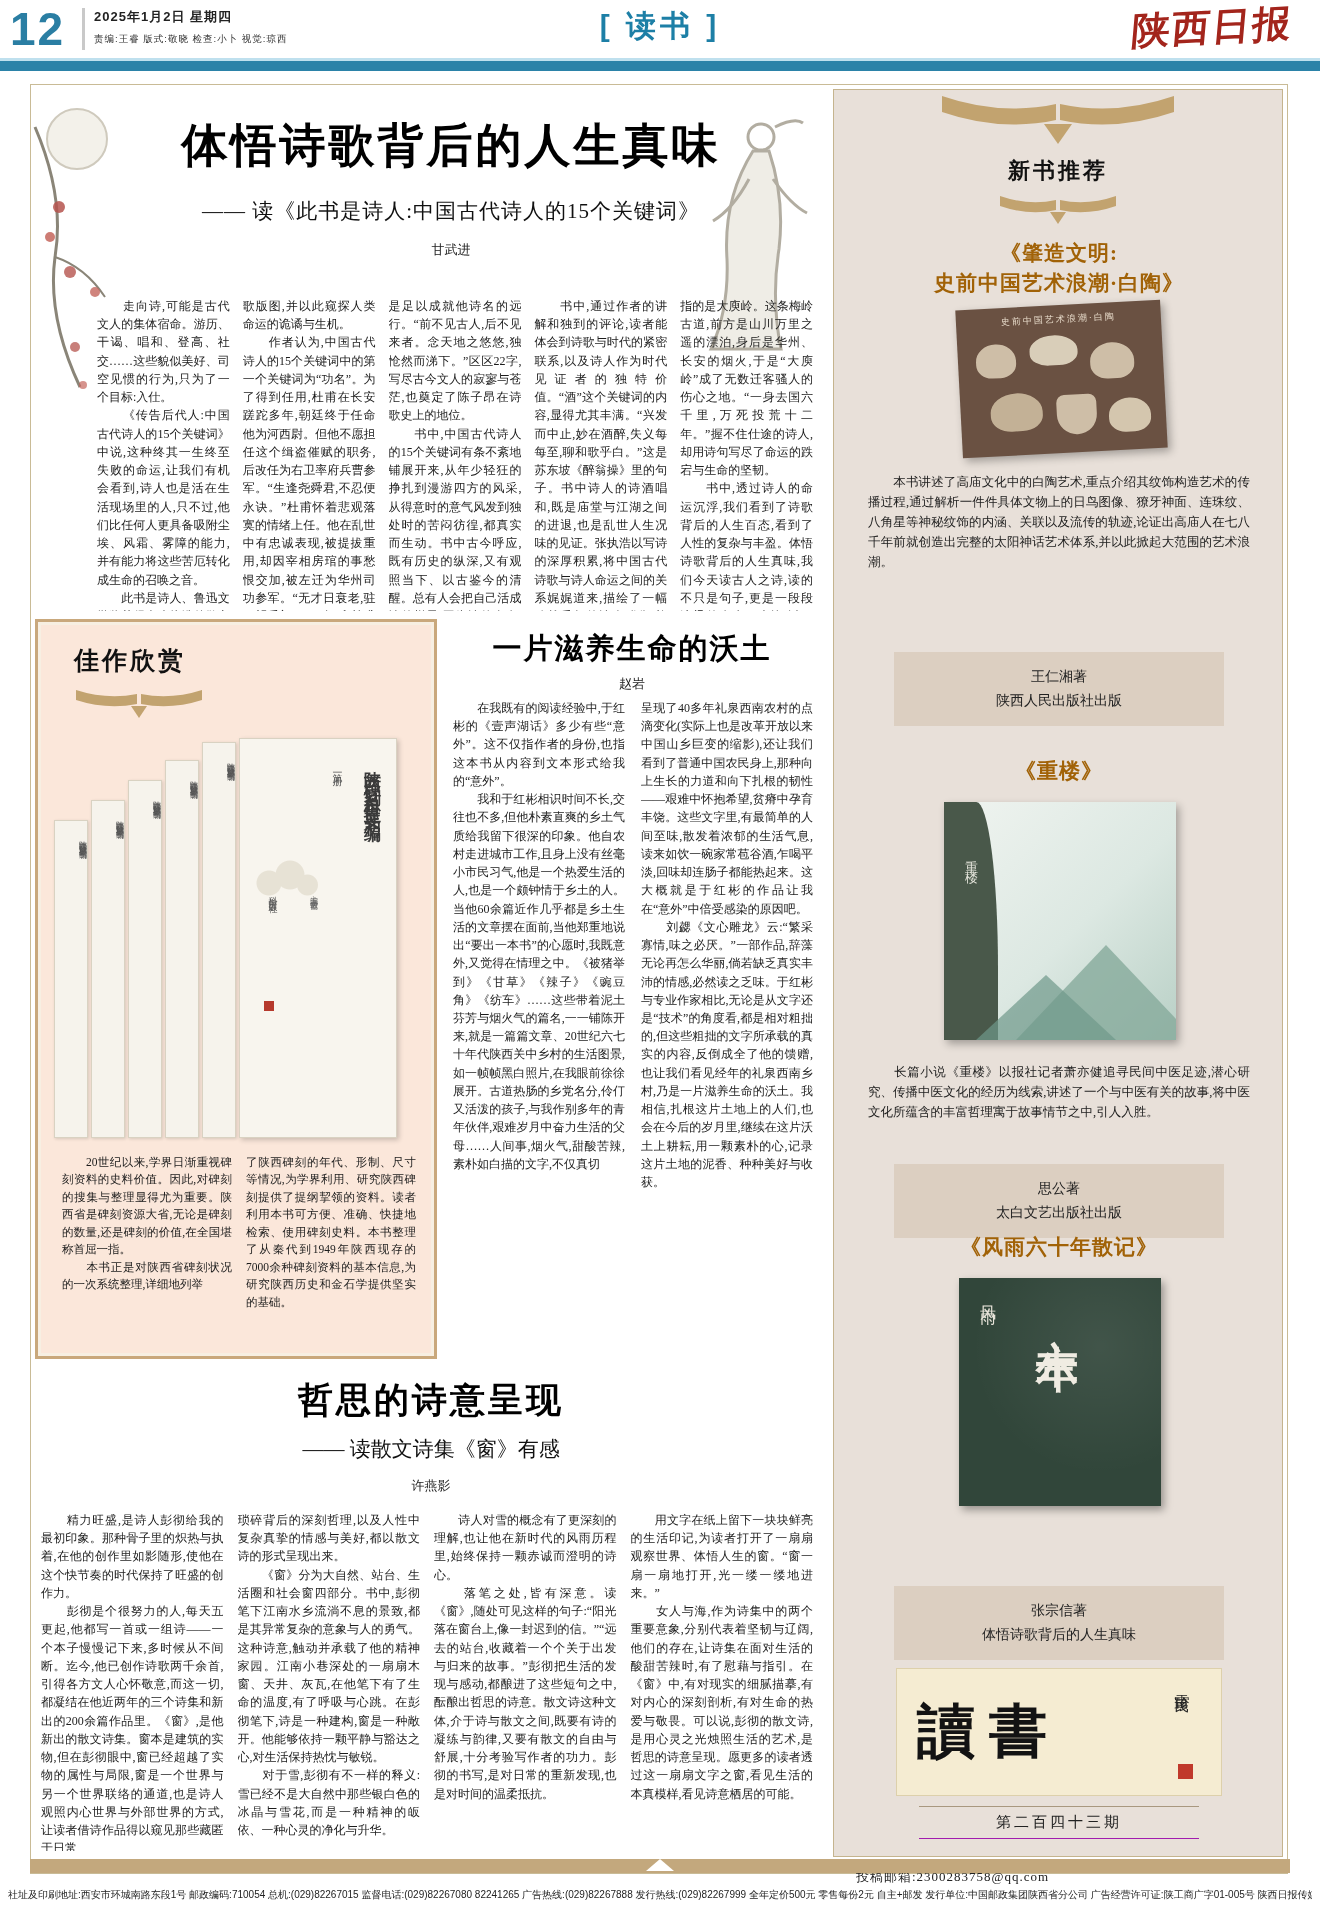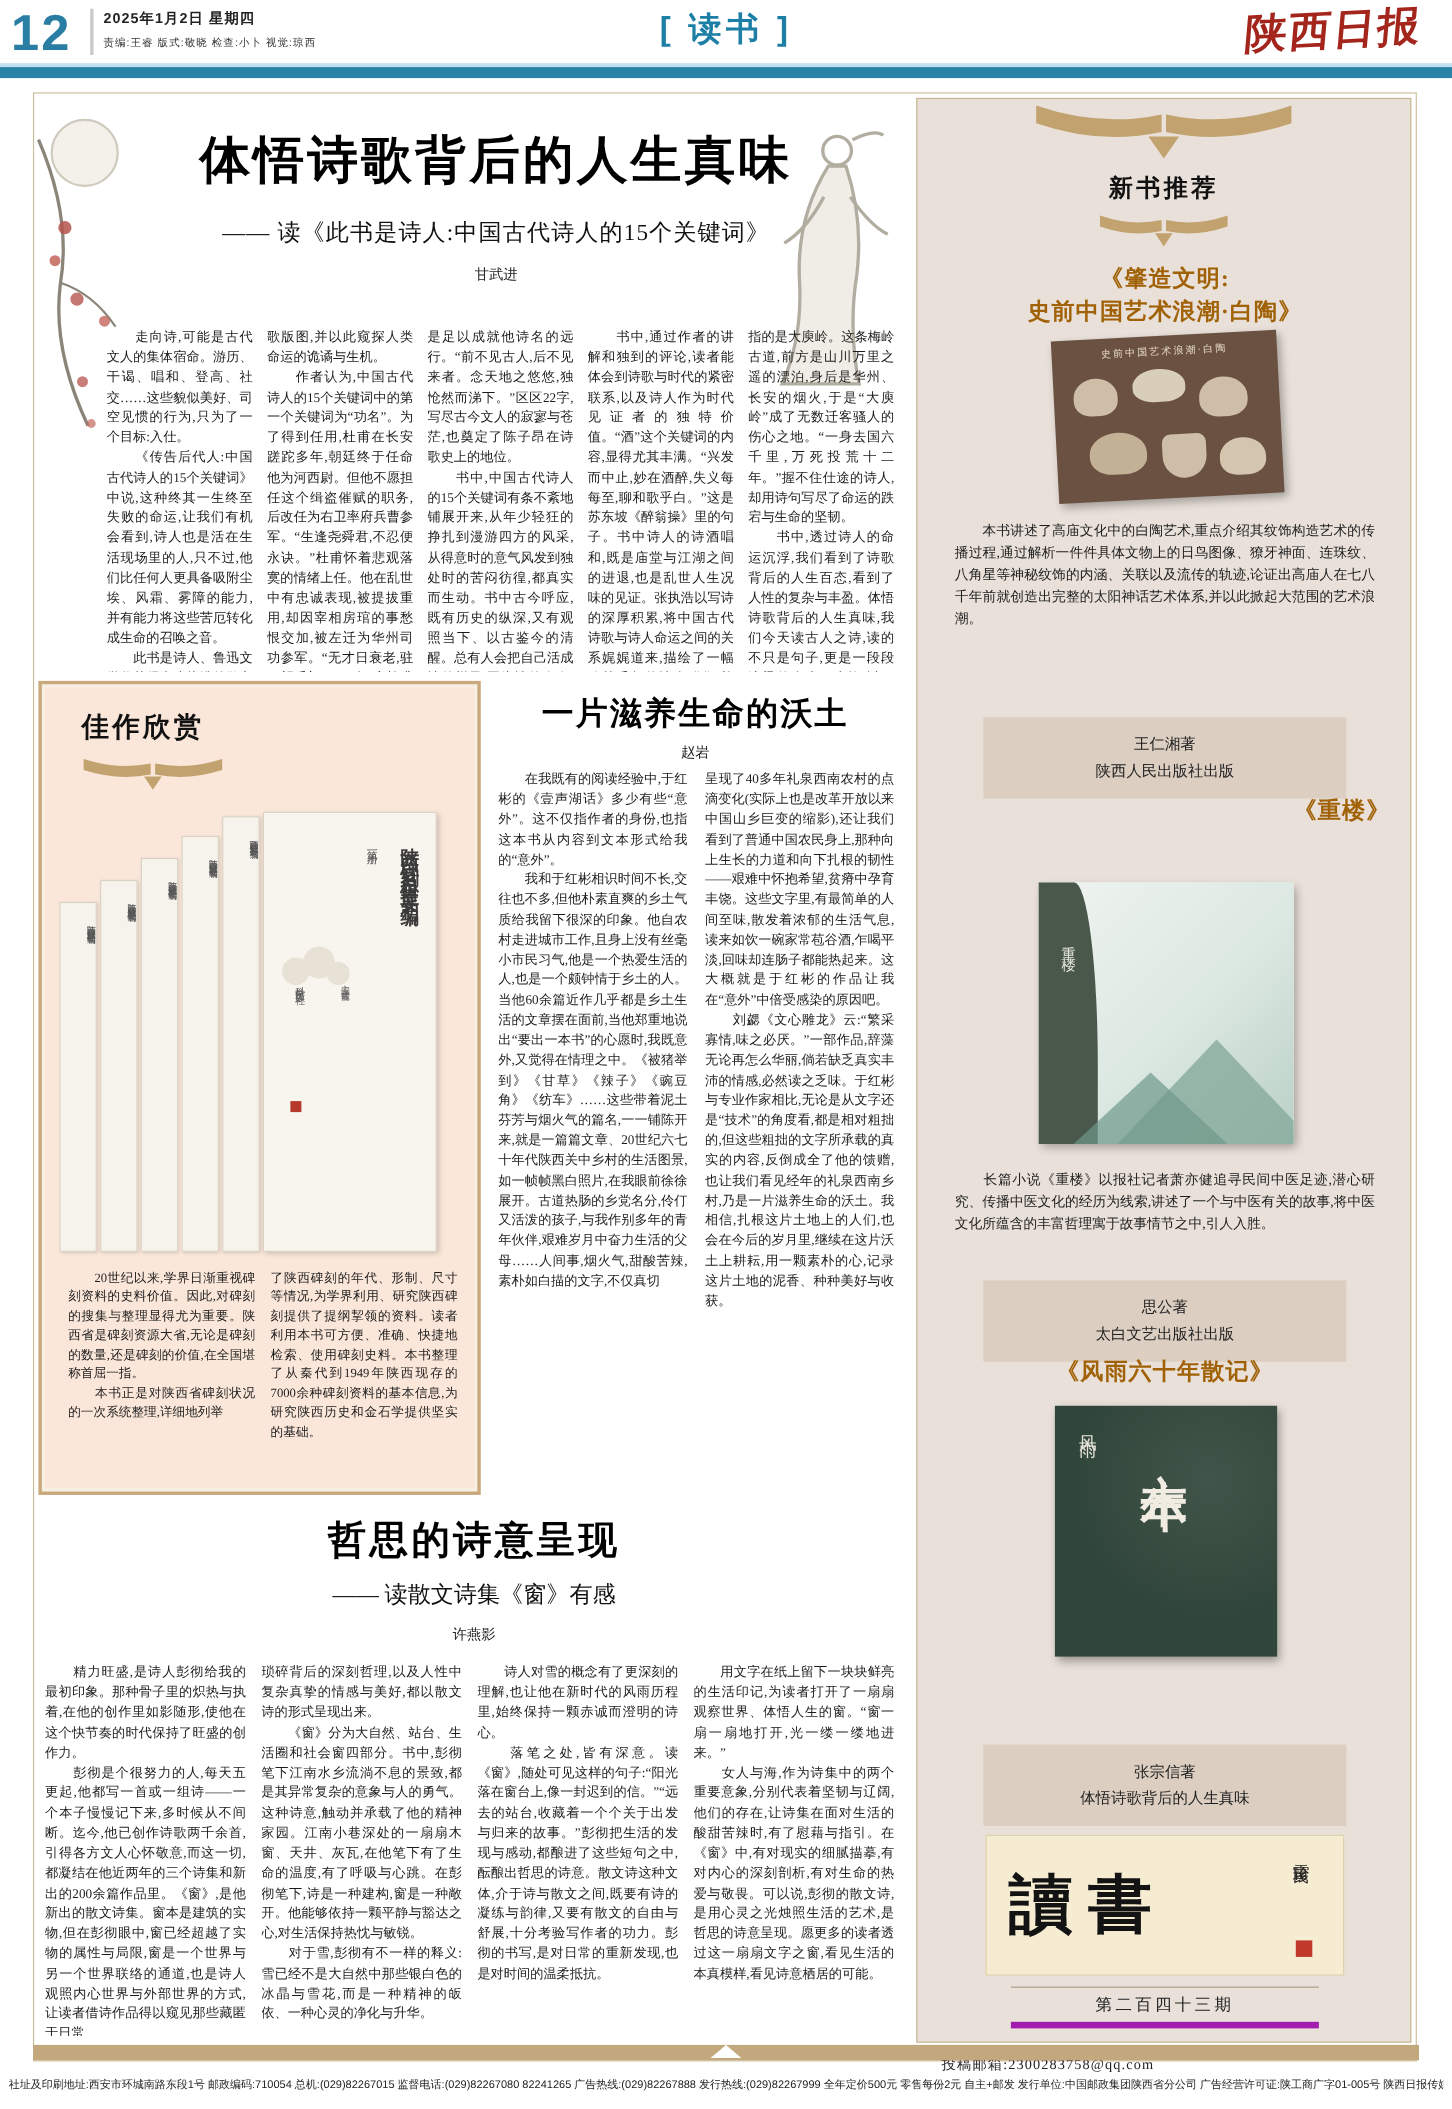--- a/index.html
+++ b/index.html
@@ -83,21 +83,21 @@
 
   .cover3 { position:absolute; left:125px; top:1188px; width:202px; height:228px; background:#31463a; background-image:radial-gradient(circle at 70% 30%, rgba(255,255,255,.08), transparent 60%); box-shadow:3px 4px 8px rgba(0,0,0,.35); overflow:hidden; }
   .cover3 .c3-small { position:absolute; left:18px; top:14px; writing-mode:vertical-rl; color:#e8e4da; font-size:16px; letter-spacing:6px; }
   .cover3 .c3-big { position:absolute; left:70px; top:28px; writing-mode:vertical-rl; color:#f0ece2; font-size:42px; font-weight:bold; letter-spacing:6px; }
 
   .seal { position:absolute; left:62px; top:1578px; width:326px; height:128px; background:#f5ecd2; border:1px solid #ddd0ab; }
   .seal-txt { position:absolute; left:20px; top:24px; font-size:58px; font-weight:bold; color:#131313; letter-spacing:14px; }
   .seal-signer { position:absolute; right:30px; top:14px; writing-mode:vertical-rl; font-size:15px; color:#222; letter-spacing:2px; }
   .seal-stamp { position:absolute; right:28px; bottom:16px; width:15px; height:15px; background:#c0392b; }
 
-  .sb-issue { position:absolute; left:85px; top:1716px; width:280px; text-align:center; font-size:15px; letter-spacing:3px; color:#222; border-top:1px solid #a9987f; border-bottom:6px solid #a21caf; padding:6px 0; }
+  .sb-issue { position:absolute; left:85px; top:1716px; width:280px; text-align:center; font-size:15px; letter-spacing:3px; color:#222; border-top:1px solid #a9987f; border-bottom:1px solid #a21caf; padding:6px 0; }
   .sb-email { position:absolute; left:22px; top:1778px; font-size:13px; color:#222; letter-spacing:1px; }
 
   
   .footer-line { position:absolute; left:8px; top:1888px; width:1304px; font-family:"Liberation Sans",sans-serif; font-size:10px; color:#222; white-space:nowrap; overflow:hidden; }
 </style>
 </head>
 <body>
 
 <div class="page">
 
@@ -228,21 +228,21 @@
         <div class="pot" style="left:30px;top:86px;width:52px;height:38px;background:#cdbba0;"></div>
         <div class="pot" style="left:96px;top:90px;width:40px;height:40px;border-radius:20% 20% 50% 50%;"></div>
         <div class="pot" style="left:148px;top:96px;width:42px;height:34px;background:#e0d3ba;"></div>
       </div>
       <div class="sb-desc" style="top:382px;">　　本书讲述了高庙文化中的白陶艺术,重点介绍其纹饰构造艺术的传播过程,通过解析一件件具体文物上的日鸟图像、獠牙神面、连珠纹、八角星等神秘纹饰的内涵、关联以及流传的轨迹,论证出高庙人在七八千年前就创造出完整的太阳神话艺术体系,并以此掀起大范围的艺术浪潮。</div>
       <div class="sb-authorbox" style="top:562px;">
         <div>王仁湘著</div>
         <div>陕西人民出版社出版</div>
       </div>
 
-      <div class="sb-btitle" style="top:632px;text-align:right;">《重楼》</div>
+      <div class="sb-btitle" style="top:666px;">《重楼》</div>
       <div class="cover2">
         <div class="c2-spine"></div>
         <div class="c2-spine-txt">重楼</div>
         <div class="mtn1"></div>
         <div class="mtn2"></div>
         <div class="c2-big">重楼</div>
       </div>
       <div class="sb-desc" style="top:972px;">　　长篇小说《重楼》以报社记者萧亦健追寻民间中医足迹,潜心研究、传播中医文化的经历为线索,讲述了一个与中医有关的故事,将中医文化所蕴含的丰富哲理寓于故事情节之中,引人入胜。</div>
       <div class="sb-authorbox" style="top:1074px;">
         <div>思公著</div>

